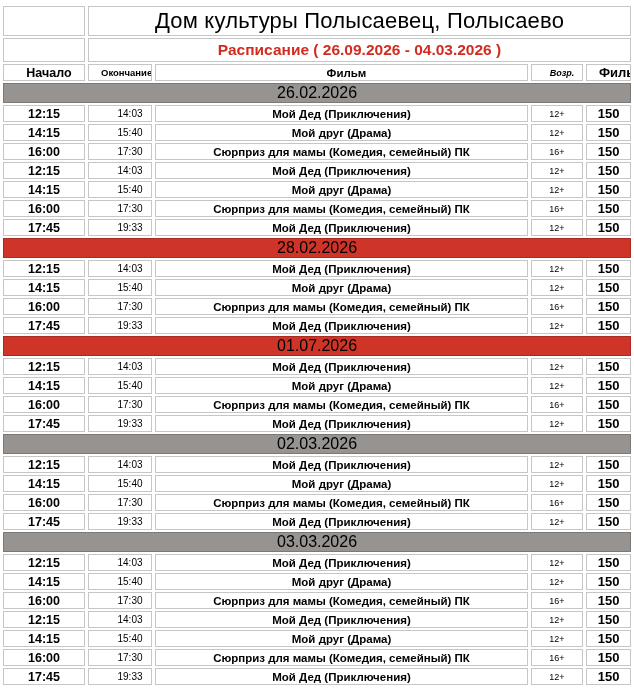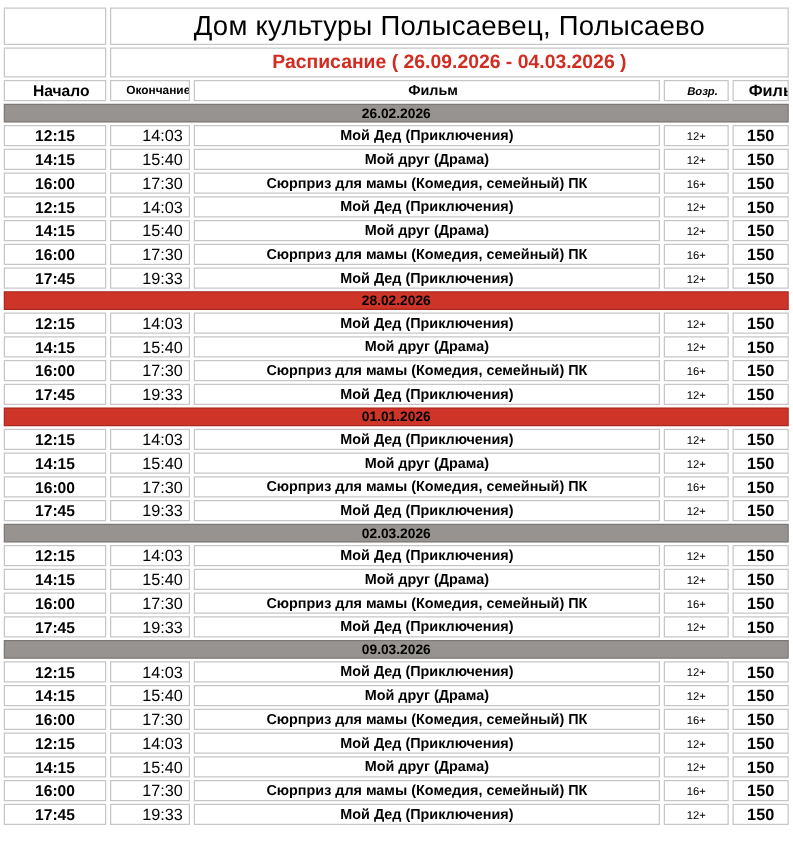--- a/index.html
+++ b/index.html
@@ -46,31 +46,31 @@
   }
   tr.colheader-row th { height: 15px; font-weight: 700; padding-left: 12px; }
   th.h-start { font-size: 12.5px; }
   th.h-end   { font-size: 9.5px; }
   th.h-film  { font-size: 11.5px; }
   th.h-age   { font-size: 9px; font-style: italic; }
   th.h-price { font-size: 13px; }
   
   tr.date-row td {
     height: 15px;
-    font-size: 11px;
-    font-weight: 700;
+    font-size: 16px;
+    font-weight: 400;
     color: #000;
     border: 1px solid rgba(0,0,0,0.18);
   }
   tr.date-row.gray td { background: var(--bar-gray, #969390); }
   tr.date-row.red  td { background: var(--bar-red, #cf3428); }
   
   tr.show-row td { height: 17px; }
   td.c-start { font-size: 12.5px; font-weight: 700; }
-  td.c-end   { font-size: 13px; padding-left: 22px; }
+  td.c-end   { font-size: 10px; padding-left: 22px; }
   td.c-film  { font-size: 11.5px; font-weight: 700; }
   td.c-age   { font-size: 9px; }
   td.c-price { font-size: 13px; font-weight: 700; }
 </style>
 </head>
 <body>
 
 <div class="page">
   <table class="schedule">
     <colgroup>
@@ -173,21 +173,21 @@
           <td class="c-price">150</td>
         </tr>
         <tr class="show-row">
           <td class="c-start">17:45</td>
           <td class="c-end">19:33</td>
           <td class="c-film">Мой Дед (Приключения)</td>
           <td class="c-age">12+</td>
           <td class="c-price">150</td>
         </tr>
         <tr class="date-row red">
-          <td colspan="5">01.01.2026</td>
+          <td colspan="5">01.07.2026</td>
         </tr>
         <tr class="show-row">
           <td class="c-start">12:15</td>
           <td class="c-end">14:03</td>
           <td class="c-film">Мой Дед (Приключения)</td>
           <td class="c-age">12+</td>
           <td class="c-price">150</td>
         </tr>
         <tr class="show-row">
           <td class="c-start">14:15</td>
@@ -235,21 +235,21 @@
           <td class="c-price">150</td>
         </tr>
         <tr class="show-row">
           <td class="c-start">17:45</td>
           <td class="c-end">19:33</td>
           <td class="c-film">Мой Дед (Приключения)</td>
           <td class="c-age">12+</td>
           <td class="c-price">150</td>
         </tr>
         <tr class="date-row gray">
-          <td colspan="5">09.03.2026</td>
+          <td colspan="5">03.03.2026</td>
         </tr>
         <tr class="show-row">
           <td class="c-start">12:15</td>
           <td class="c-end">14:03</td>
           <td class="c-film">Мой Дед (Приключения)</td>
           <td class="c-age">12+</td>
           <td class="c-price">150</td>
         </tr>
         <tr class="show-row">
           <td class="c-start">14:15</td>

